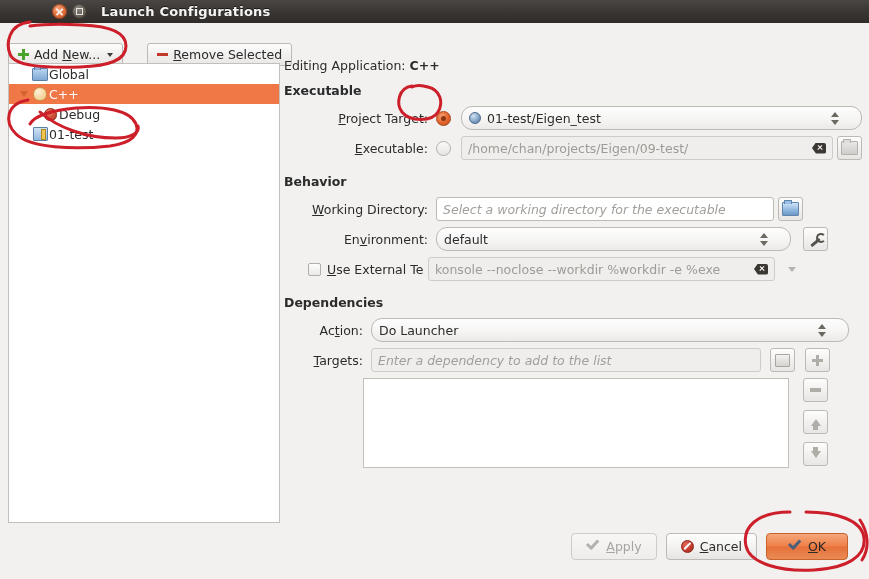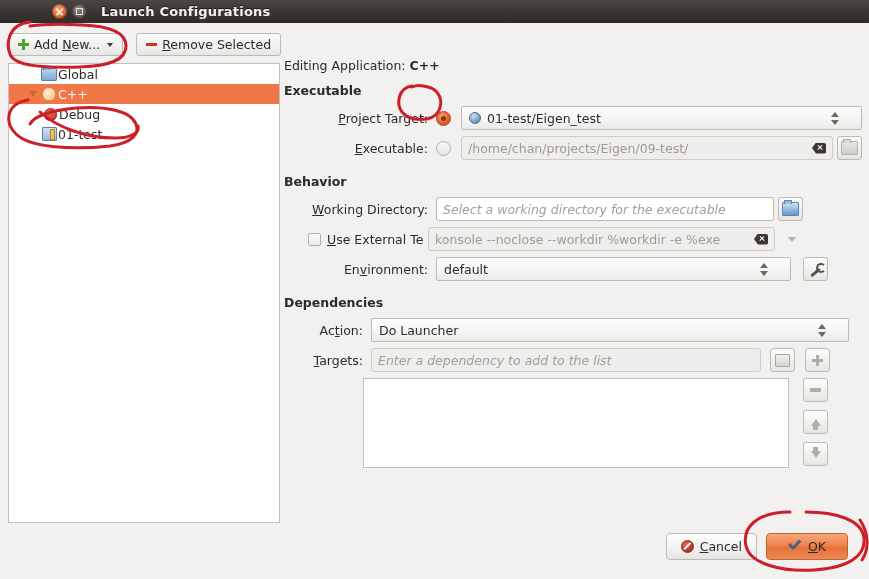--- a/index.html
+++ b/index.html
@@ -39,21 +39,21 @@
   .title-text{
     margin-left:14px;color:#f6f5f4;font-weight:bold;font-size:13px;
     text-shadow:0 -1px 0 rgba(0,0,0,.6);letter-spacing:.2px;
   }
 
   
   .body-area{position:absolute;left:0;top:23px;width:869px;height:556px;background:#f2f1f0;}
 
   
   .left-col{position:absolute;left:8px;top:10px;width:272px;}
-  .toolbar{display:flex;gap:13px;height:33px;}
+  .toolbar{display:flex;gap:24px;height:33px;align-items:flex-end;}
   .tb-btn{
     height:23px;display:flex;align-items:center;gap:5px;padding:0 9px;
     background:linear-gradient(to bottom,#fdfdfd 0%,#f1f0ef 50%,#e8e7e5 100%);
     border:1px solid #bdb9b5;border-radius:3px;box-sizing:border-box;
     font-size:12.5px;color:#2b2b2b;cursor:pointer;white-space:nowrap;
   }
   .icon-plus{
     position:relative;width:11px;height:11px;flex:0 0 auto;
   }
   .icon-plus:before,.icon-plus:after{
@@ -76,21 +76,21 @@
   }
   .tree-row{
     display:flex;align-items:center;height:20px;padding-left:4px;font-size:12.5px;
     color:#2b2b2b;white-space:nowrap;cursor:pointer;
   }
   .tree-row.sel{background:#f07746;color:#ffffff;}
   .tw{width:14px;flex:0 0 auto;display:flex;align-items:center;justify-content:center;}
   .tw .arrow-r{width:0;height:0;border-top:4.5px solid transparent;border-bottom:4.5px solid transparent;border-left:6px solid #5f9b43;}
   .tw .arrow-d{width:0;height:0;border-left:4.5px solid transparent;border-right:4.5px solid transparent;border-top:6px solid #d2622f;}
   .ti{width:18px;flex:0 0 auto;display:flex;align-items:center;justify-content:center;}
-  .ind-1{padding-left:17px;}
+  .ind-1{padding-left:8px;}
   .ind-2{padding-left:18px;}
 
   
   .ic-folder{width:14px;height:11px;background:linear-gradient(to bottom,#b9d5ee,#7fa9d3);border:1px solid #5b80a8;border-radius:1px;position:relative;}
   .ic-folder:before{content:"";position:absolute;left:1px;top:-3px;width:5px;height:3px;background:#8ab0d6;border:1px solid #5b80a8;border-bottom:0;border-radius:1px 1px 0 0;}
   .ic-gear{width:13px;height:13px;border-radius:50%;border:2.5px dotted #a9a9a9;box-sizing:border-box;background:#e4e4e4;}
   .ic-bug{width:11px;height:11px;border-radius:50% 50% 45% 45%;background:radial-gradient(circle at 35% 30%,#e8765b,#b5351f);border:1px solid #8d2514;}
   .ic-cppbug{width:12px;height:12px;border-radius:50% 50% 45% 45%;background:radial-gradient(circle at 35% 30%,#fff0d6,#f0c37a);border:1px solid #c8934a;}
   .ic-proj{width:13px;height:12px;background:linear-gradient(to bottom,#cfe2f5,#93b9dd);border:1px solid #5b80a8;border-radius:1px;position:relative;}
   .ic-proj:after{content:"";position:absolute;right:1px;top:1px;width:3px;height:9px;background:#f0c552;border:1px solid #b08a20;}
@@ -122,21 +122,21 @@
 
   .field{
     height:24px;box-sizing:border-box;border:1px solid #bdb9b5;border-radius:3px;
     background:#ffffff;display:flex;align-items:center;padding:0 6px;font-size:12.5px;
     color:#2b2b2b;overflow:hidden;
   }
   .field.disabled{background:#efeeec;border-color:#cfcbc7;color:#9e9a96;}
   .field .ph{color:#a29e9a;font-style:italic;font-size:12.5px;}
   .field .val{font-size:12.5px;}
   .combo{
-    height:24px;box-sizing:border-box;border:1px solid #bdb9b5;border-radius:2px;
+    height:24px;box-sizing:border-box;border:1px solid #bdb9b5;border-radius:11px;
     background:linear-gradient(to bottom,#fdfdfd 0%,#f6f5f4 55%,#eceae8 100%);
     display:flex;align-items:center;padding:0 20px 0 7px;font-size:12.5px;cursor:pointer;
   }
   .spin{
     margin-left:auto;width:12px;height:18px;display:flex;flex-direction:column;
     align-items:center;justify-content:center;gap:3px;flex:0 0 auto;
   }
   .spin .up{width:0;height:0;border-left:4px solid transparent;border-right:4px solid transparent;border-bottom:5px solid #6c6862;}
   .spin .dn{width:0;height:0;border-left:4px solid transparent;border-right:4px solid transparent;border-top:5px solid #6c6862;}
 
@@ -342,44 +342,44 @@
         <span class="lbl w-indent"><span class="mn">W</span>orking Directory:</span>
         <div class="field" style="width:338px;">
           <span class="ph">Select a working directory for the executable</span>
         </div>
         <div class="sq-btn">
             <span class="ic-open"></span>
           </div>
       </div>
 
       <div class="row">
+        <span class="lbl w-indent">En<span class="mn">v</span>ironment:</span>
+        <div class="combo" style="width:355px;">
+          <span class="val">default</span>
+          <span class="spin">
+              <span class="up"></span>
+              <span class="dn"></span>
+            </span>
+        </div>
+        <div class="sq-btn" style="margin-left:12px;">
+            <span class="ic-wrench"></span>
+          </div>
+      </div>
+
+      <div class="row">
         <span style="width:144px;flex:0 0 auto;display:flex;align-items:center;padding-left:24px;box-sizing:border-box;overflow:hidden;white-space:nowrap;">
           <span class="chk"></span>
           <span><span class="mn">U</span>se External Te</span>
         </span>
         <div class="field disabled" style="width:347px;">
           <span class="val">konsole --noclose --workdir %workdir -e %exe</span>
           <span style="margin-left:auto;" class="ic-clear"></span>
         </div>
         <div class="sq-btn flat">
             <span class="arrow-small-dn"></span>
-          </div>
-      </div>
-
-      <div class="row">
-        <span class="lbl w-indent">En<span class="mn">v</span>ironment:</span>
-        <div class="combo" style="width:355px;">
-          <span class="val">default</span>
-          <span class="spin">
-              <span class="up"></span>
-              <span class="dn"></span>
-            </span>
-        </div>
-        <div class="sq-btn" style="margin-left:12px;">
-            <span class="ic-wrench"></span>
           </div>
       </div>
 
       <div class="grp-title" style="margin-top:14px;">Dependencies</div>
 
       <div class="row">
         <span class="lbl" style="width:79px;">Ac<span class="mn">t</span>ion:</span>
         <div class="combo" style="width:478px;">
           <span class="val">Do Launcher</span>
           <span class="spin">
@@ -414,20 +414,24 @@
             </div>
           <div class="sq-btn" style="margin-left:0;">
               <span class="ic-dn"></span>
             </div>
         </div>
       </div>
 
     </div>
 
     <div class="footer">
+      <div class="btn disabled">
+        <span class="ic-check grey"></span>
+        <span><span class="mn">A</span>pply</span>
+      </div>
       <div class="btn">
         <span class="ic-cancel"></span>
         <span><span class="mn">C</span>ancel</span>
       </div>
       <div class="btn primary">
         <span class="ic-check"></span>
         <span><span class="mn">O</span>K</span>
       </div>
     </div>
 

